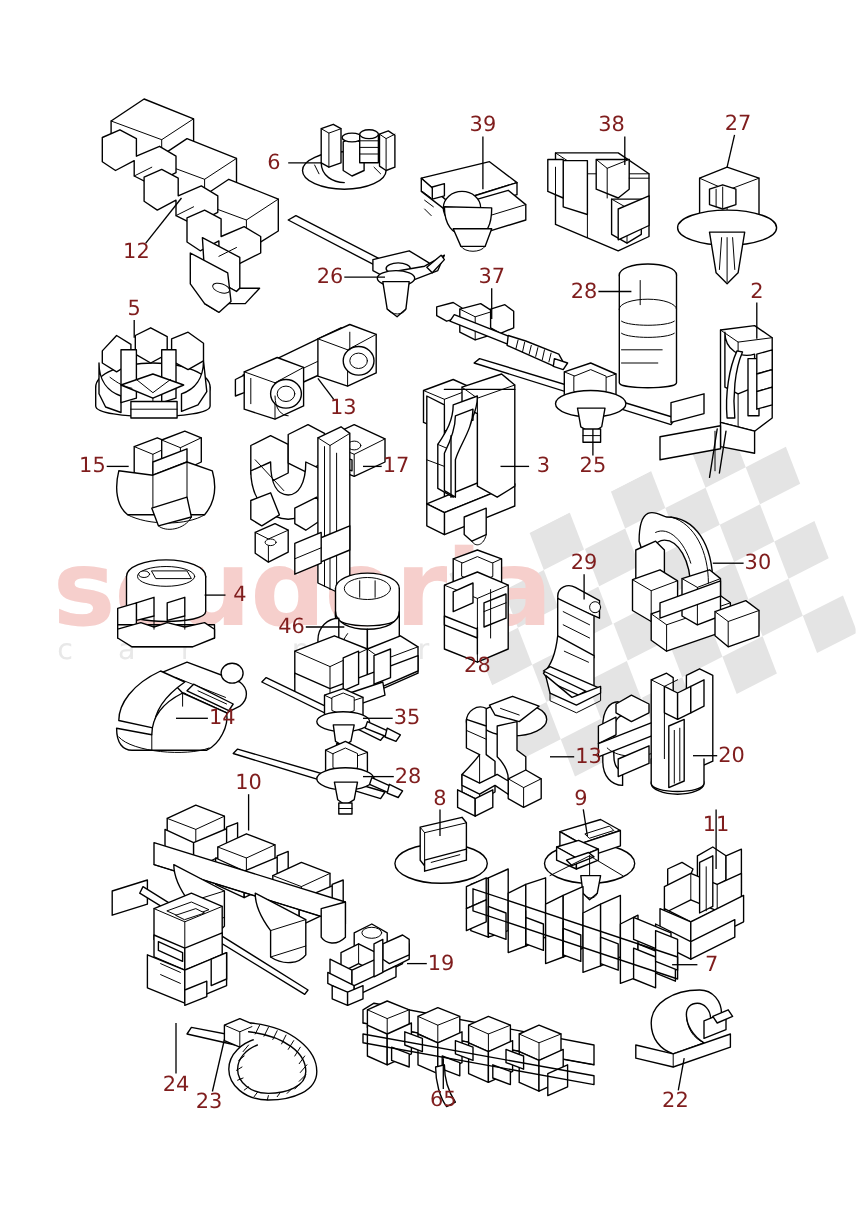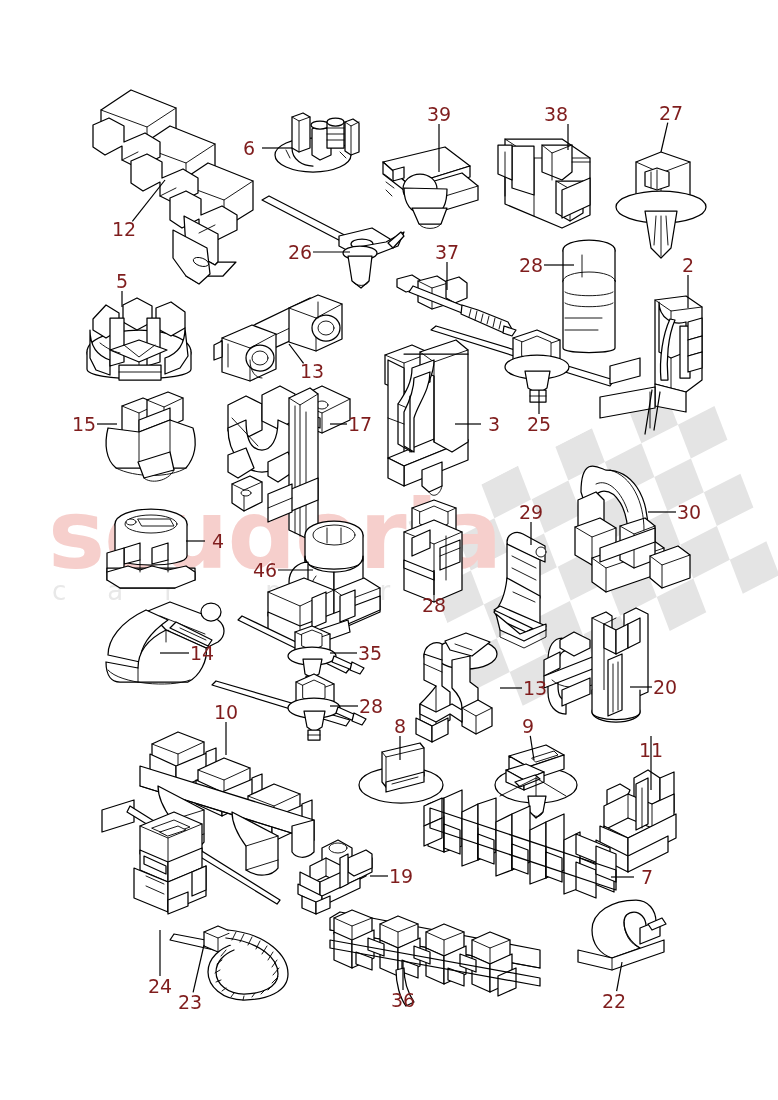--- a/index.html
+++ b/index.html
@@ -731,17 +731,17 @@
       <div class="callout-num" style="left: 665px; top: 687px;">20</div>
       <div class="callout-num" style="left: 371px; top: 706px;">28</div>
       <div class="callout-num" style="left: 226px; top: 712px;">10</div>
       <div class="callout-num" style="left: 400px; top: 726px;">8</div>
       <div class="callout-num" style="left: 528px; top: 726px;">9</div>
       <div class="callout-num" style="left: 651px; top: 726px; margin-top: 24px;">11</div>
       <div class="callout-num" style="left: 647px; top: 877px;">7</div>
       <div class="callout-num" style="left: 401px; top: 876px;">19</div>
       <div class="callout-num" style="left: 160px; top: 986px;">24</div>
       <div class="callout-num" style="left: 190px; top: 1002px;">23</div>
-      <div class="callout-num" style="left: 403px; top: 1000px;">36</div>
+      <div class="callout-num" style="left: 403px; top: 1000px;">65</div>
       <div class="callout-num" style="left: 614px; top: 1001px;">22</div>
     </div>
 
 </div>
 
 </body></html>

